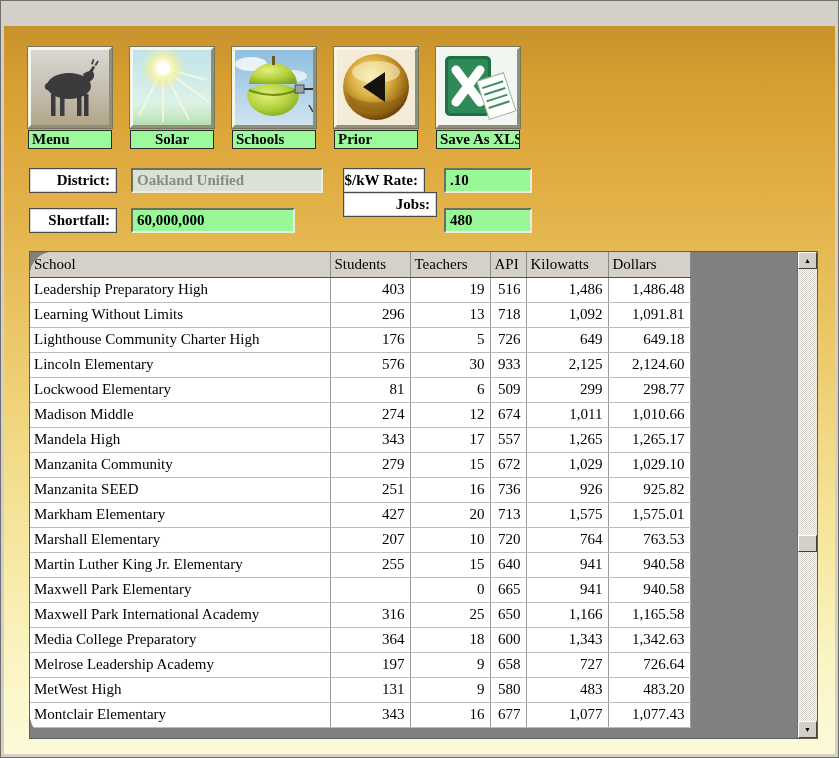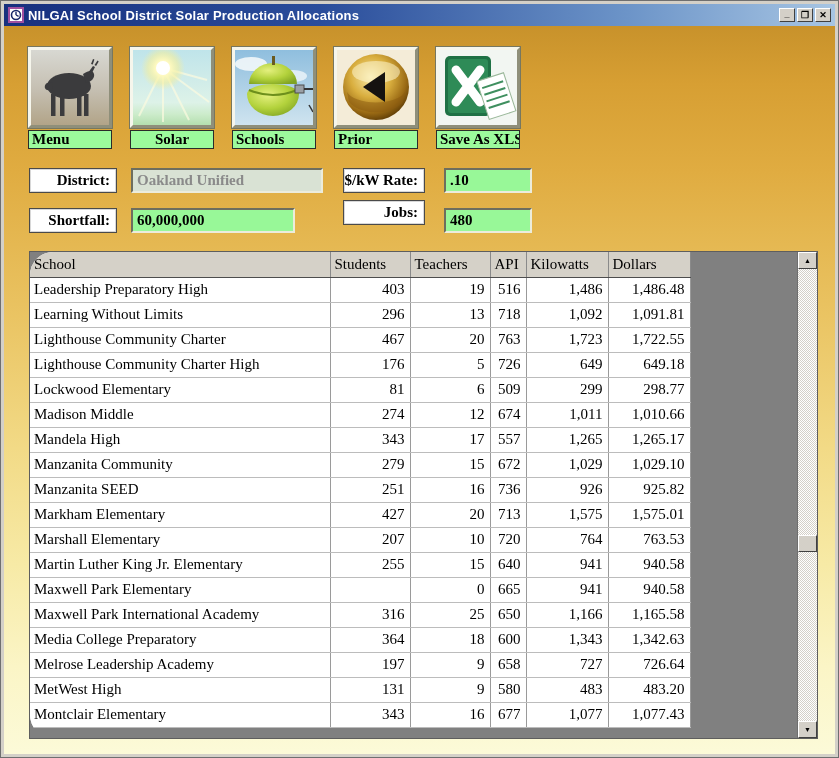--- a/index.html
+++ b/index.html
@@ -106,35 +106,20 @@
   .sb-thumb{
     position:absolute;left:0;top:283px;width:19px;height:17px;background:#D4D0C8;
     border:1px solid;border-color:#fff #404040 #404040 #fff;
   }
 </style>
 </head>
 <body>
 
 <div class="window">
 
-  <div class="titlebar">
-    <svg class="app-icon" viewBox="0 0 16 16">
-      <rect x="0" y="0" width="16" height="16" fill="#A050A0"></rect>
-      <rect x="2" y="2" width="12" height="12" fill="#ffffff"></rect>
-      <circle cx="8" cy="8" r="4.5" fill="none" stroke="#1a2a6a" stroke-width="1.6"></circle>
-      <line x1="8" y1="8" x2="8" y2="4.8" stroke="#1a2a6a" stroke-width="1.4"></line>
-      <line x1="8" y1="8" x2="10.6" y2="9.4" stroke="#1a2a6a" stroke-width="1.4"></line>
-    </svg>
-    <span class="title-text">NILGAI School District Solar Production Allocations</span>
-    <span class="win-btns">
-      <button class="win-btn minb">_</button>
-      <button class="win-btn">❐</button>
-      <button class="win-btn">✕</button>
-    </span>
-  </div>
 
   <div class="client">
 
     <div class="tool" style="left:24px;">
       <div class="img">
         <svg viewBox="0 0 78 75">
           <defs>
               <linearGradient id="gmenu" x1="0" y1="0" x2="0" y2="1">
             <stop offset="0" stop-color="#d8d8d2"></stop>
                 <stop offset=".55" stop-color="#c4beb0"></stop>
@@ -261,21 +246,21 @@
       <div class="lbl">Save As XLS</div>
     </div>
 
     <div class="fld-label" style="left:25px;top:142px;width:88px;">District:</div>
     <input class="fld-input inp-gray" style="left: 127px; top: 142px; width: 192px;" value="Oakland Unified">
     <div class="fld-label" style="left:339px;top:142px;width:82px;">$/kW Rate:</div>
     <input class="fld-input inp-green" style="left: 440px; top: 142px; width: 88px;" value=".10">
 
     <div class="fld-label" style="left:25px;top:182px;width:88px;">Shortfall:</div>
     <input class="fld-input inp-green" style="left: 127px; top: 182px; width: 164px;" value="60,000,000">
-    <div class="fld-label" style="left:339px;top:174px;width:82px;">Jobs:</div>
+    <div class="fld-label" style="left:339px;top:166px;width:94px;">Jobs:</div>
     <input class="fld-input inp-green" style="left: 440px; top: 182px; width: 88px;" value="480">
 
     <div class="tablewrap">
       <div class="gridclip">
         <table class="grid" id="schoolgrid">
           <colgroup>
             <col style="width:300px">
               <col style="width:80px">
               <col style="width:80px">
             <col style="width:36px">
@@ -303,36 +288,36 @@
               </tr>
               <tr>
                 <td class="c-school">Learning Without Limits</td>
                 <td class="c-num">296</td>
                 <td class="c-num">13</td>
                 <td class="c-num">718</td>
                 <td class="c-num">1,092</td>
                 <td class="c-num">1,091.81</td>
               </tr>
               <tr>
-                <td class="c-school">Lighthouse Community Charter</td>
-                <td class="c-num">467</td>
-                <td class="c-num">20</td>
-                <td class="c-num">763</td>
-                <td class="c-num">1,723</td>
-                <td class="c-num">1,722.55</td>
-              </tr>
-              <tr>
                 <td class="c-school">Lighthouse Community Charter High</td>
                 <td class="c-num">176</td>
                 <td class="c-num">5</td>
                 <td class="c-num">726</td>
                 <td class="c-num">649</td>
                 <td class="c-num">649.18</td>
               </tr>
               <tr>
+                <td class="c-school">Lincoln Elementary</td>
+                <td class="c-num">576</td>
+                <td class="c-num">30</td>
+                <td class="c-num">933</td>
+                <td class="c-num">2,125</td>
+                <td class="c-num">2,124.60</td>
+              </tr>
+              <tr>
                 <td class="c-school">Lockwood Elementary</td>
                 <td class="c-num">81</td>
                 <td class="c-num">6</td>
                 <td class="c-num">509</td>
                 <td class="c-num">299</td>
                 <td class="c-num">298.77</td>
               </tr>
               <tr>
                 <td class="c-school">Madison Middle</td>
                 <td class="c-num">274</td>

